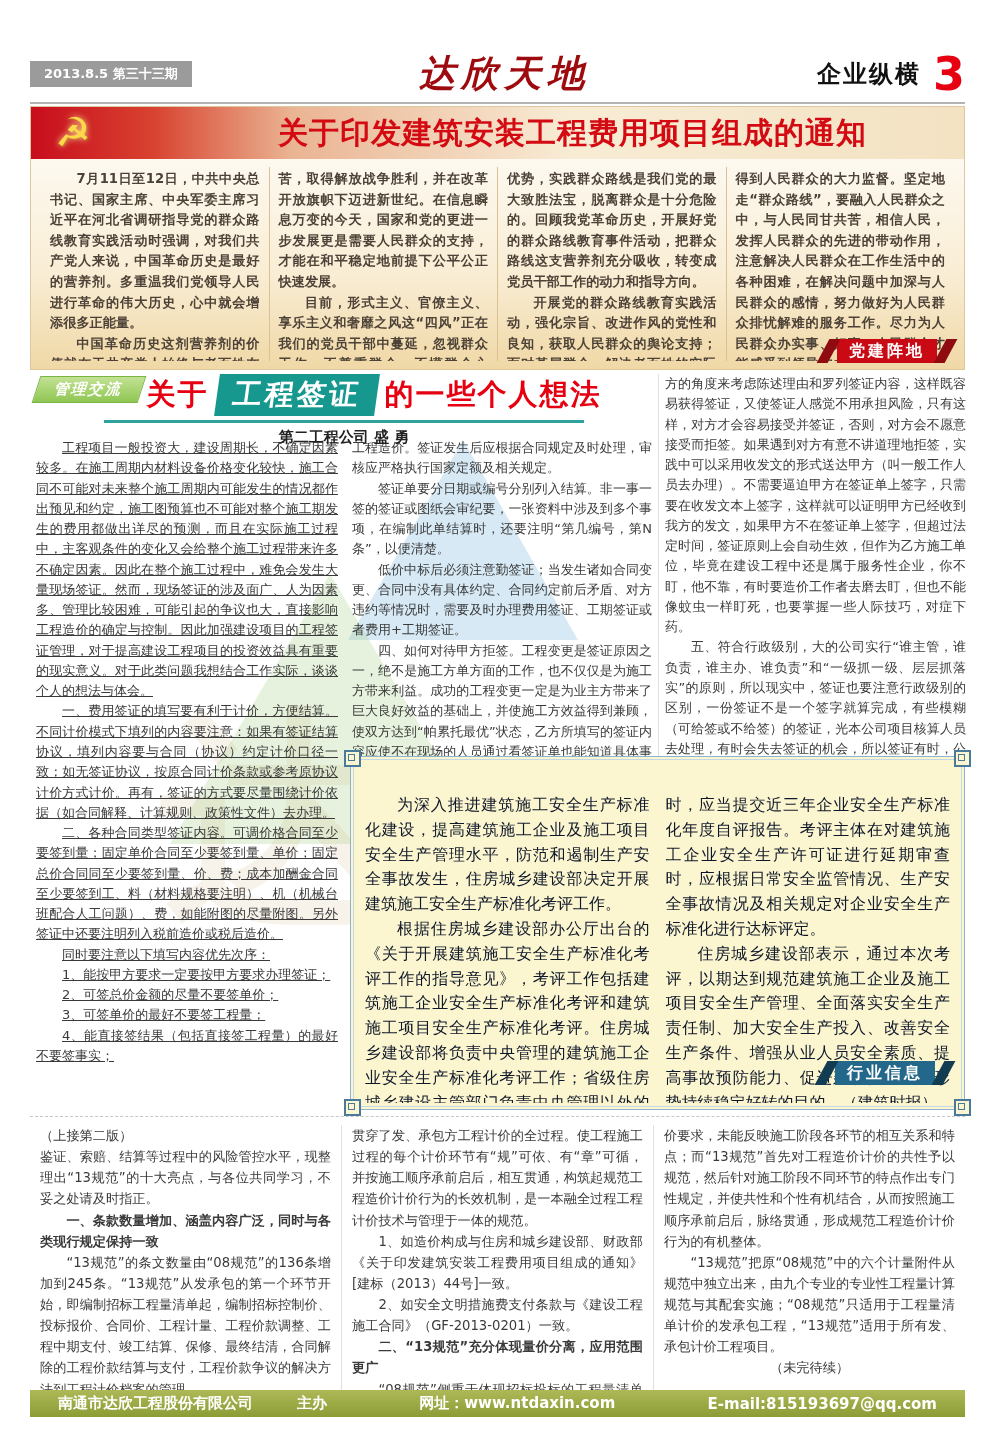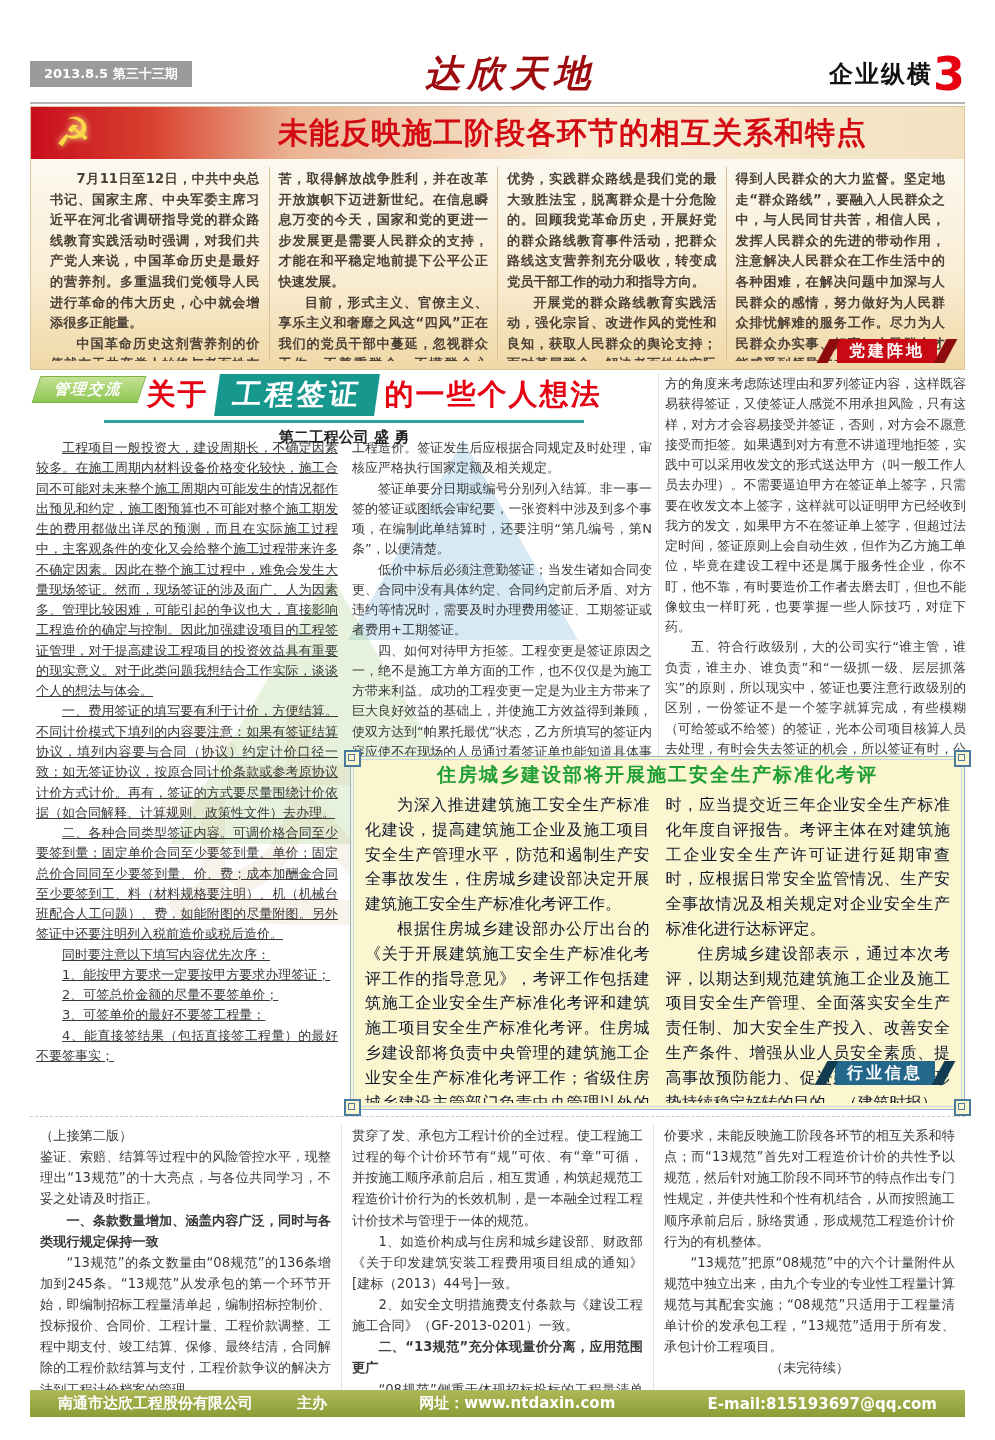--- a/index.html
+++ b/index.html
@@ -4,21 +4,21 @@
 <style>
   html,body{margin:0;padding:0;background:#e8e8e8;}
   .page{width:995px;height:1440px;background:#fff;position:relative;overflow:hidden;
         font-family:"DejaVu Sans","Liberation Sans",sans-serif;}
   
   .hdr{position:absolute;left:30px;right:30px;top:50px;height:48px;display:flex;
        align-items:center;justify-content:space-between;border-bottom:2px solid #b3b3b3;padding-bottom:4px;}
   .issue{background:#9b9b9b;color:#fff;font-size:13px;font-weight:bold;padding:4px 14px;}
   .masthead{font-family:"DejaVu Serif","Liberation Serif",serif;font-style:italic;font-weight:bold;
             font-size:37px;color:#9e0b0f;letter-spacing:6px;}
-  .secwrap{display:flex;align-items:center;gap:0;}
+  .secwrap{display:flex;align-items:center;gap:12px;}
   .section{font-size:24px;font-weight:bold;color:#111;letter-spacing:2px;}
   .pageno{font-size:46px;font-weight:bold;color:#e60012;line-height:1;}
   
   .a1{position:absolute;left:30px;top:106px;width:933px;height:262px;border:1px solid #dcc89e;background:#fdf8ee;}
   .a1 .banner{height:52px;position:relative;overflow:hidden;
       background:linear-gradient(90deg,#c80d1d 0%,#d8422f 13%,#eab493 28%,#f8ecd5 58%,#f3e2c2 100%);}
   .emblem{position:absolute;left:24px;top:2px;font-size:40px;color:#ffd84a;
           text-shadow:0 0 6px #fff3a0,1px 1px 0 #a50; }
   .a1 .t1{margin-left:150px;text-align:center;font-size:30px;font-weight:bold;color:#d40a12;
           line-height:52px;letter-spacing:1px;white-space:nowrap;}
@@ -99,21 +99,21 @@
     <span class="masthead">达欣天地</span>
     <span class="secwrap">
       <span class="section">企业纵横</span>
       <span class="pageno">3</span>
     </span>
   </div>
 
   <div class="a1">
     <div class="banner">
       <span class="emblem">☭</span>
-      <div class="t1">未能反映施工阶段各环节的相互关系和特点</div>
+      <div class="t1">关于印发建筑安装工程费用项目组成的通知</div>
     </div>
     <div class="body">
       <div class="col">
         <p class="p">7月11日至12日，中共中央总书记、国家主席、中央军委主席习近平在河北省调研指导党的群众路线教育实践活动时强调，对我们共产党人来说，中国革命历史是最好的营养剂。多重温我们党领导人民进行革命的伟大历史，心中就会增添很多正能量。</p>
         <p class="p">中国革命历史这剂营养剂的价值就在于共产党人始终与老百姓在一起，吃苦在前，享乐在后，全心全意为老百姓服务。正是依靠这支营养剂，我党的多次革命才能获得群众支持，摆脱艰难困</p>
       </div>
       <div class="col">
         <p class="cont">苦，取得解放战争胜利，并在改革开放旗帜下迈进新世纪。在信息瞬息万变的今天，国家和党的更进一步发展更是需要人民群众的支持，才能在和平稳定地前提下公平公正快速发展。</p>
         <p class="p">目前，形式主义、官僚主义、享乐主义和奢靡之风这“四风”正在我们的党员干部中蔓延，忽视群众工作，不尊重群众，不懂群众心理，不了解群众愿望，不会说群众语言，引起群众的抵触和反感，甚至不少走到了群众的对立面。密切联系群众是我们党的最大政治</p>
       </div>
@@ -176,21 +176,20 @@
         </div>
       <div class="corner ctr">
           <i></i>
         </div>
       <div class="corner cbl">
           <i></i>
         </div>
       <div class="corner cbr">
           <i></i>
         </div>
-      <div class="nt">住房城乡建设部将开展施工安全生产标准化考评</div>
       <div class="ncols">
         <div class="ncol">
           <p class="p">为深入推进建筑施工安全生产标准化建设，提高建筑施工企业及施工项目安全生产管理水平，防范和遏制生产安全事故发生，住房城乡建设部决定开展建筑施工安全生产标准化考评工作。</p>
           <p class="p">根据住房城乡建设部办公厅出台的《关于开展建筑施工安全生产标准化考评工作的指导意见》，考评工作包括建筑施工企业安全生产标准化考评和建筑施工项目安全生产标准化考评。住房城乡建设部将负责中央管理的建筑施工企业安全生产标准化考评工作；省级住房城乡建设主管部门负责中央管理以外的本行政区内的建筑施工企业安全生产标准化考评工作；建筑施工项目所在地县级及以上住房城乡建设主管部门负责建筑施工项目安全生产标准化考评工作。建筑施工安全生产标准化考评的具体工作可由县级及以上住房城乡建设主管部门委托建筑安全监管机构负责实施。</p>
 
         </div>
         <div class="ncol">
           <p class="cont">时，应当提交近三年企业安全生产标准化年度自评报告。考评主体在对建筑施工企业安全生产许可证进行延期审查时，应根据日常安全监管情况、生产安全事故情况及相关规定对企业安全生产标准化进行达标评定。</p>
           <p class="p">住房城乡建设部表示，通过本次考评，以期达到规范建筑施工企业及施工项目安全生产管理、全面落实安全生产责任制、加大安全生产投入、改善安全生产条件、增强从业人员安全素质、提高事故预防能力、促进建筑安全生产形势持续稳定好转的目的。（建筑时报）</p>
         </div>

